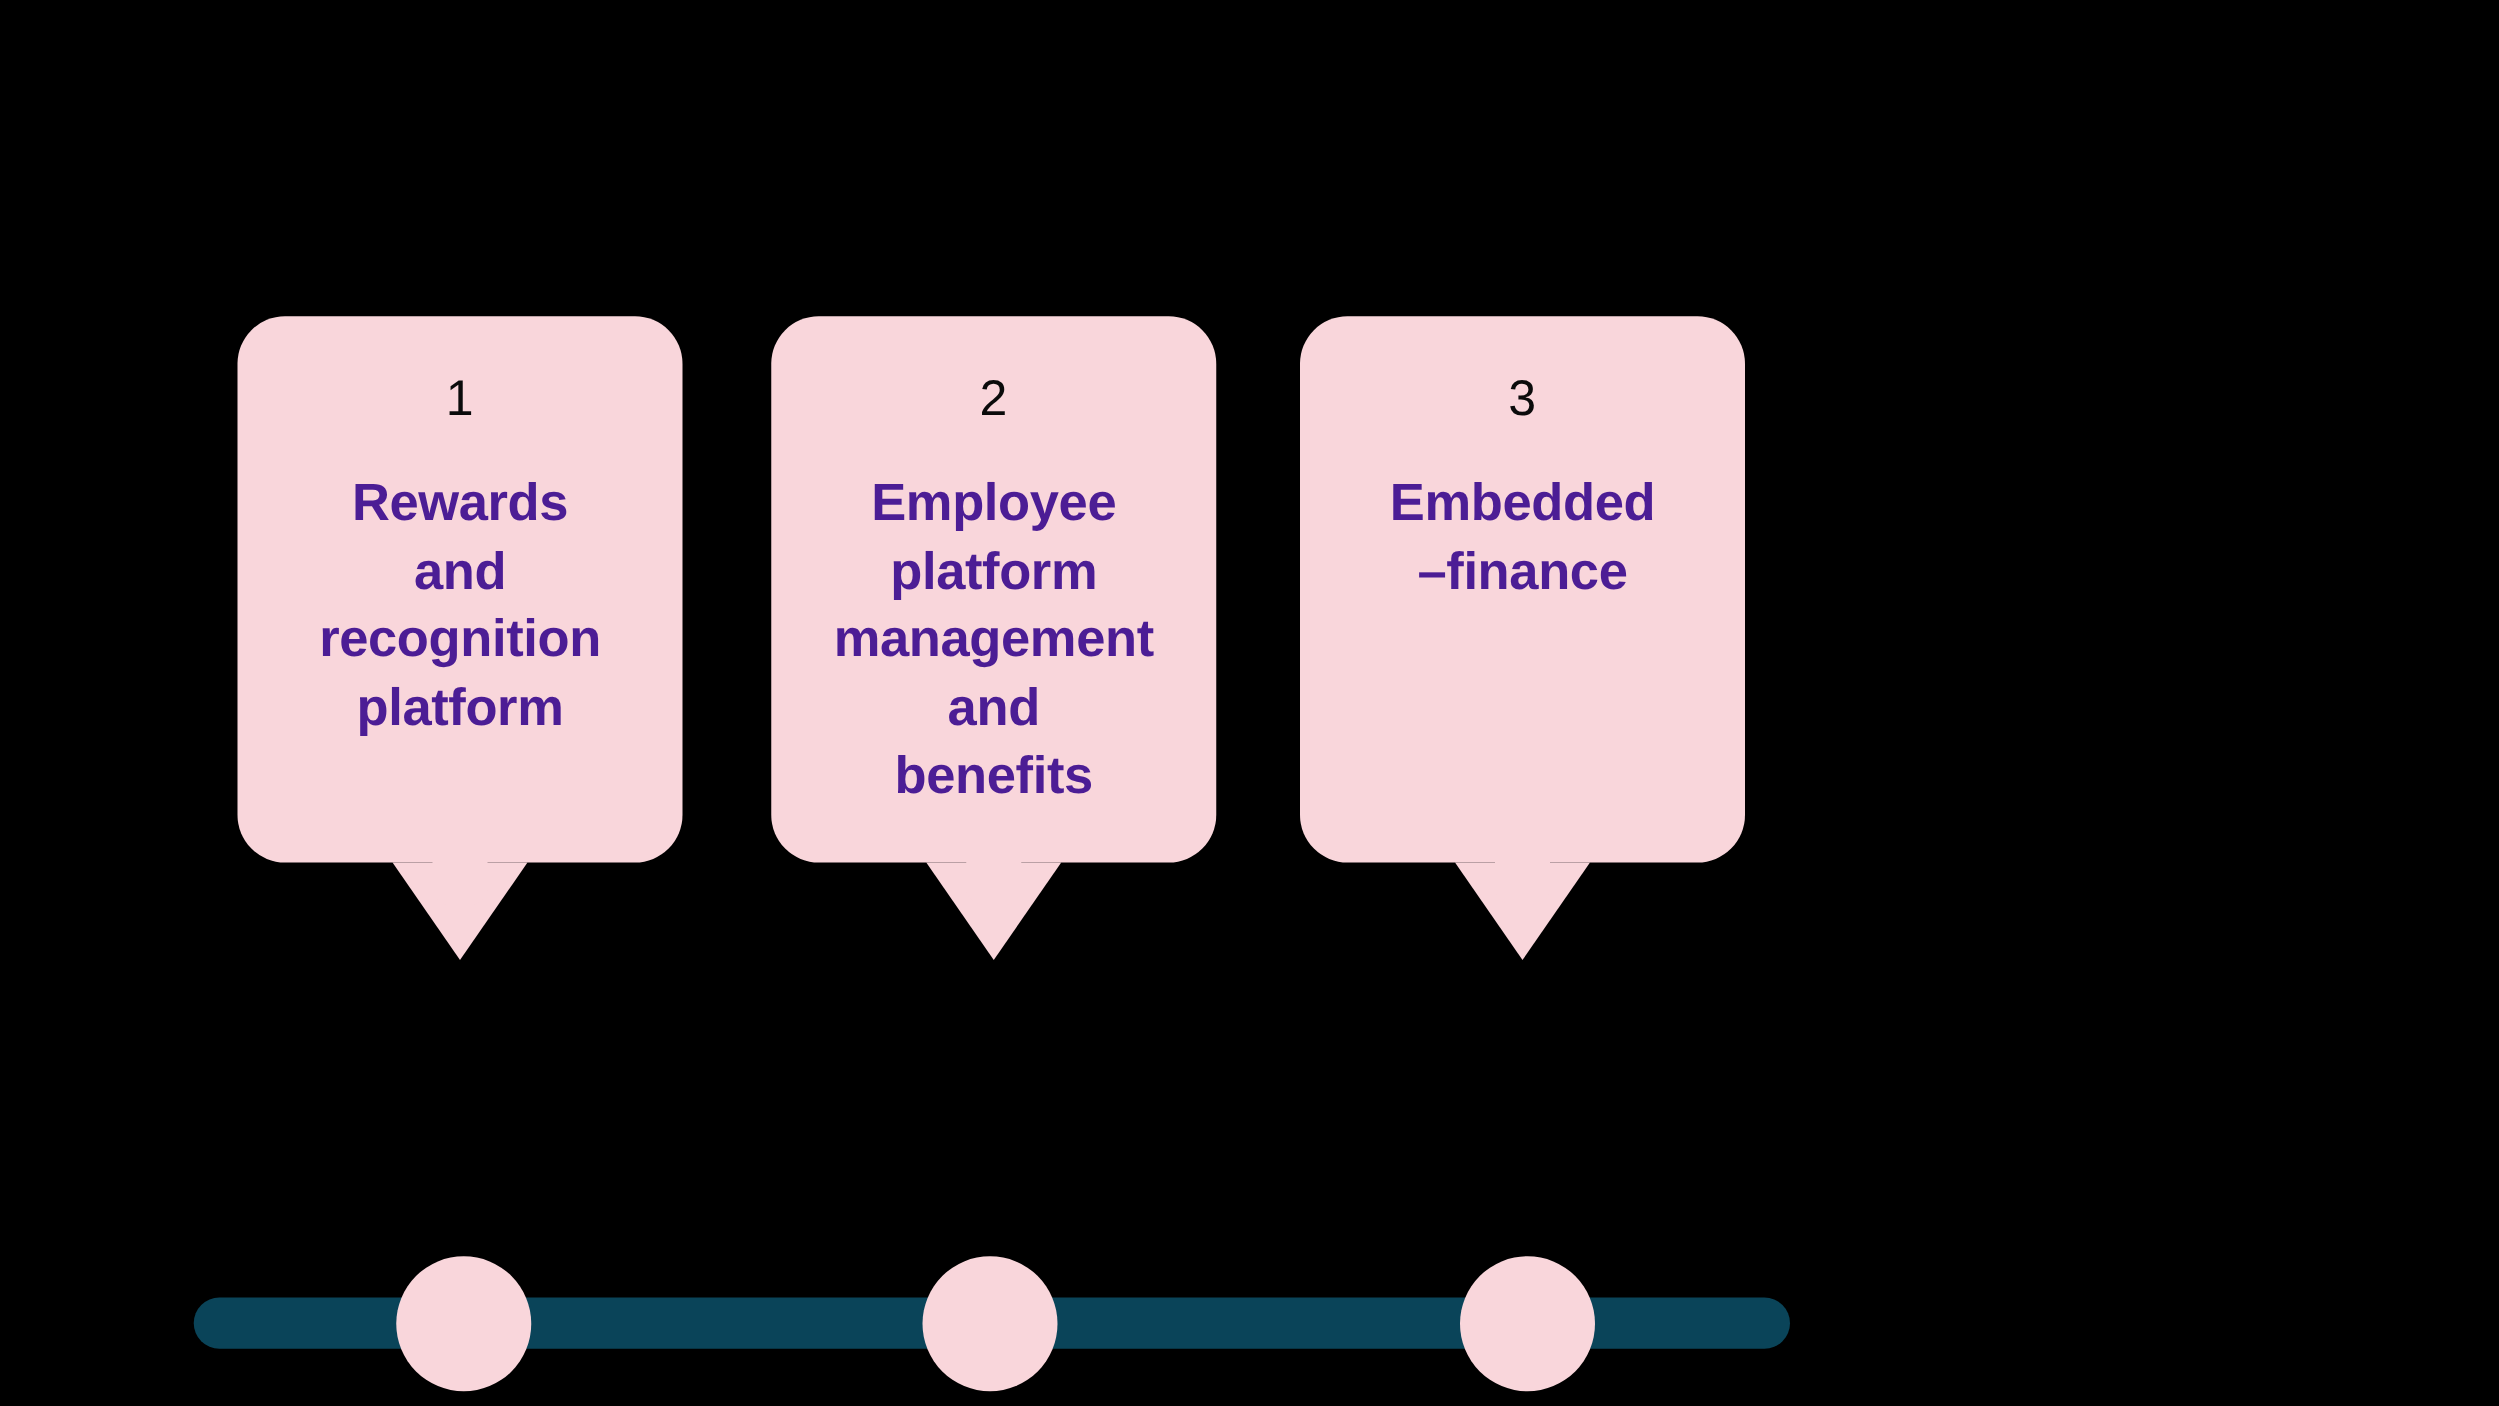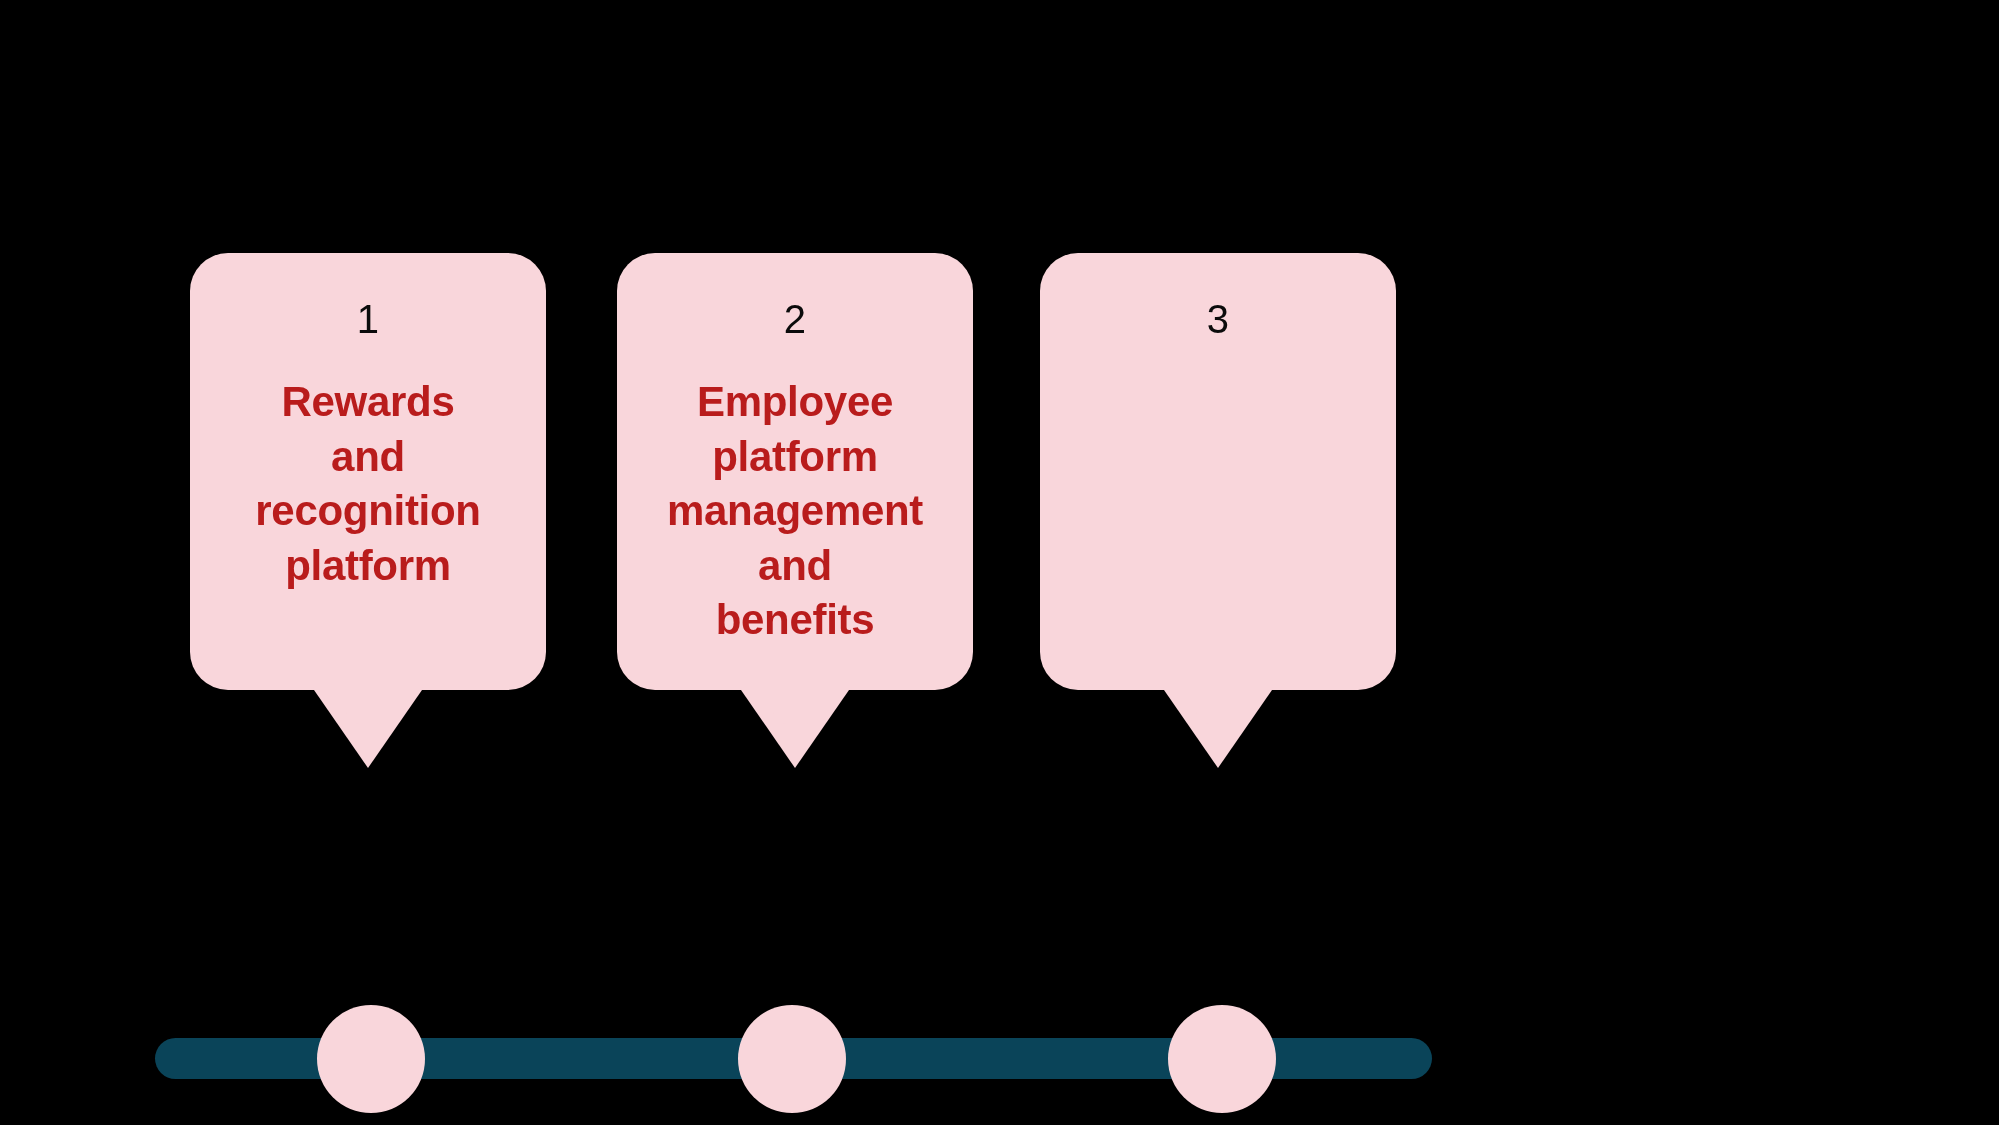--- a/index.html
+++ b/index.html
@@ -91,21 +91,21 @@
     font-weight: 400;
     color: #0B0B0B;
     letter-spacing: 0.5px;
     margin-bottom: 36px;
   }
 
   .card-title {
     font-size: 42px;
     line-height: 1.30;
     font-weight: 700;
-    color: #b91c1c;
+    color: #4c1d95;
     text-align: center;
     letter-spacing: -0.3px;
     white-space: pre-line;
   }
 </style>
 </head>
 <body>
 
 <div id="stage">
 
@@ -123,20 +123,22 @@
     <div class="card-title">Employee
 platform
 management
 and
 benefits</div>
     <div class="card-tail"></div>
   </div>
 
   <div class="card card-3">
     <div class="card-number">3</div>
+    <div class="card-title">Embedded
+–finance</div>
     <div class="card-tail"></div>
   </div>
 
   <div class="timeline-bar"></div>
 
   <div class="timeline-node node-1"></div>
   <div class="timeline-node node-2"></div>
   <div class="timeline-node node-3"></div>
 
 </div>

